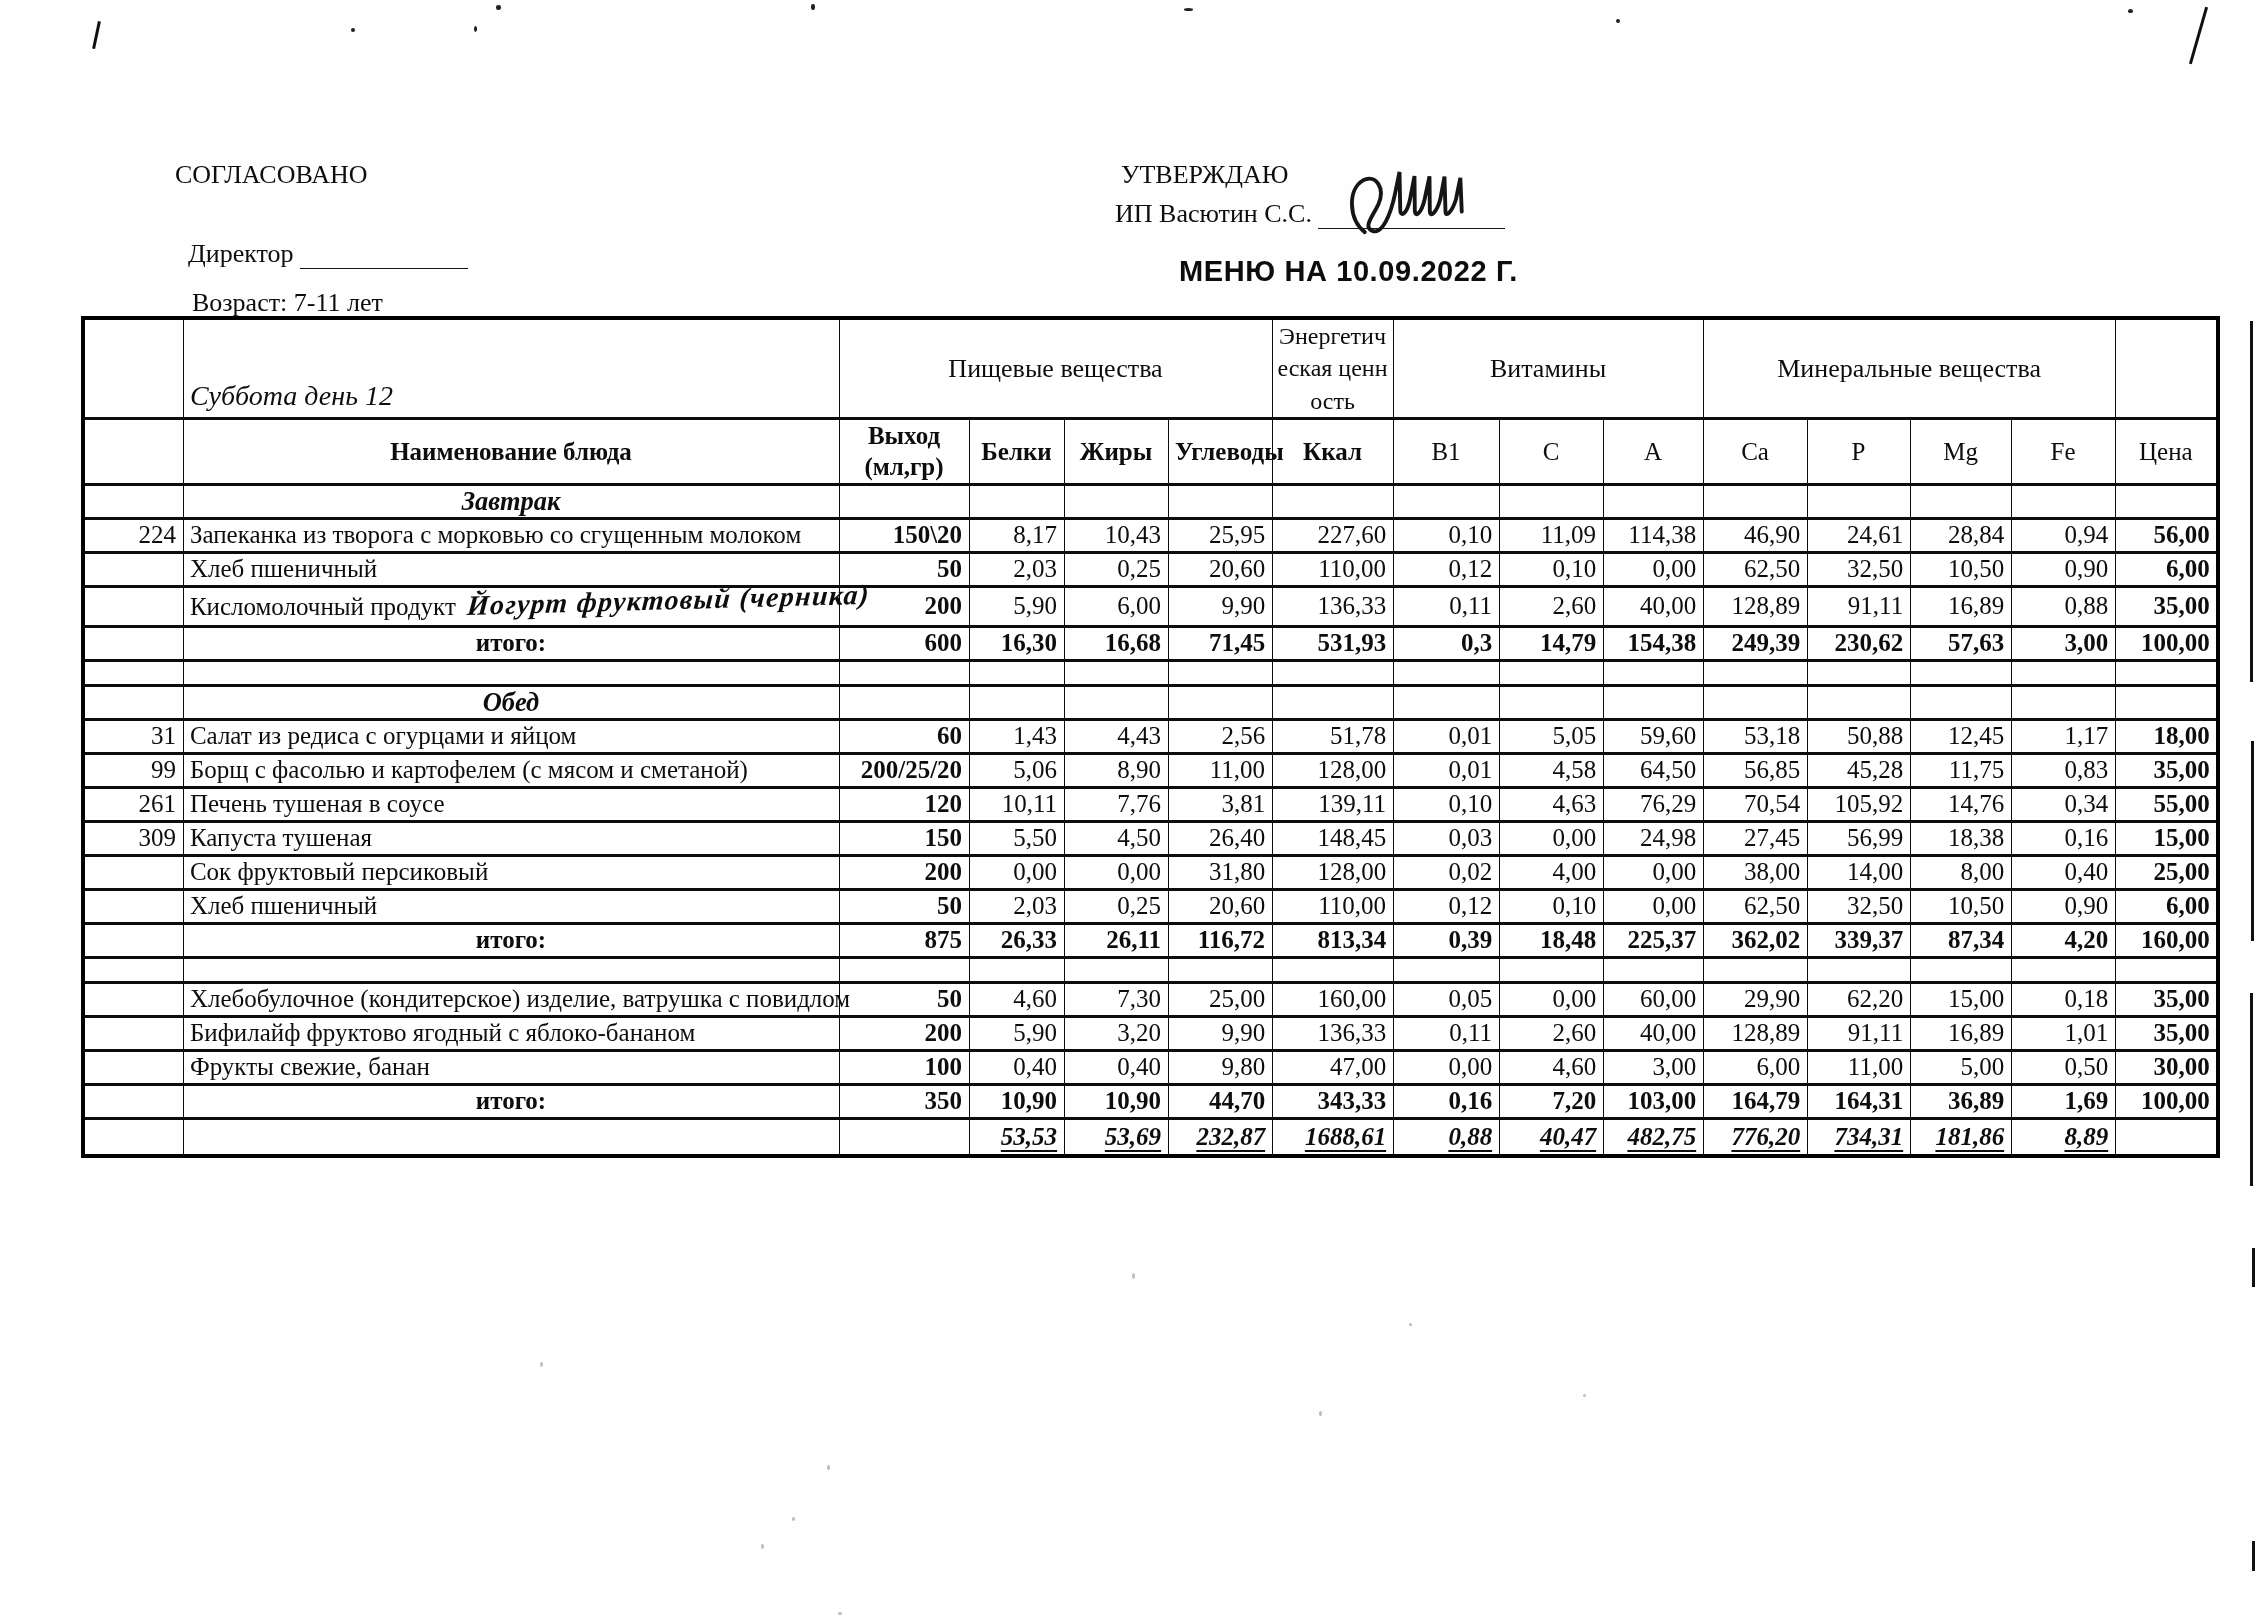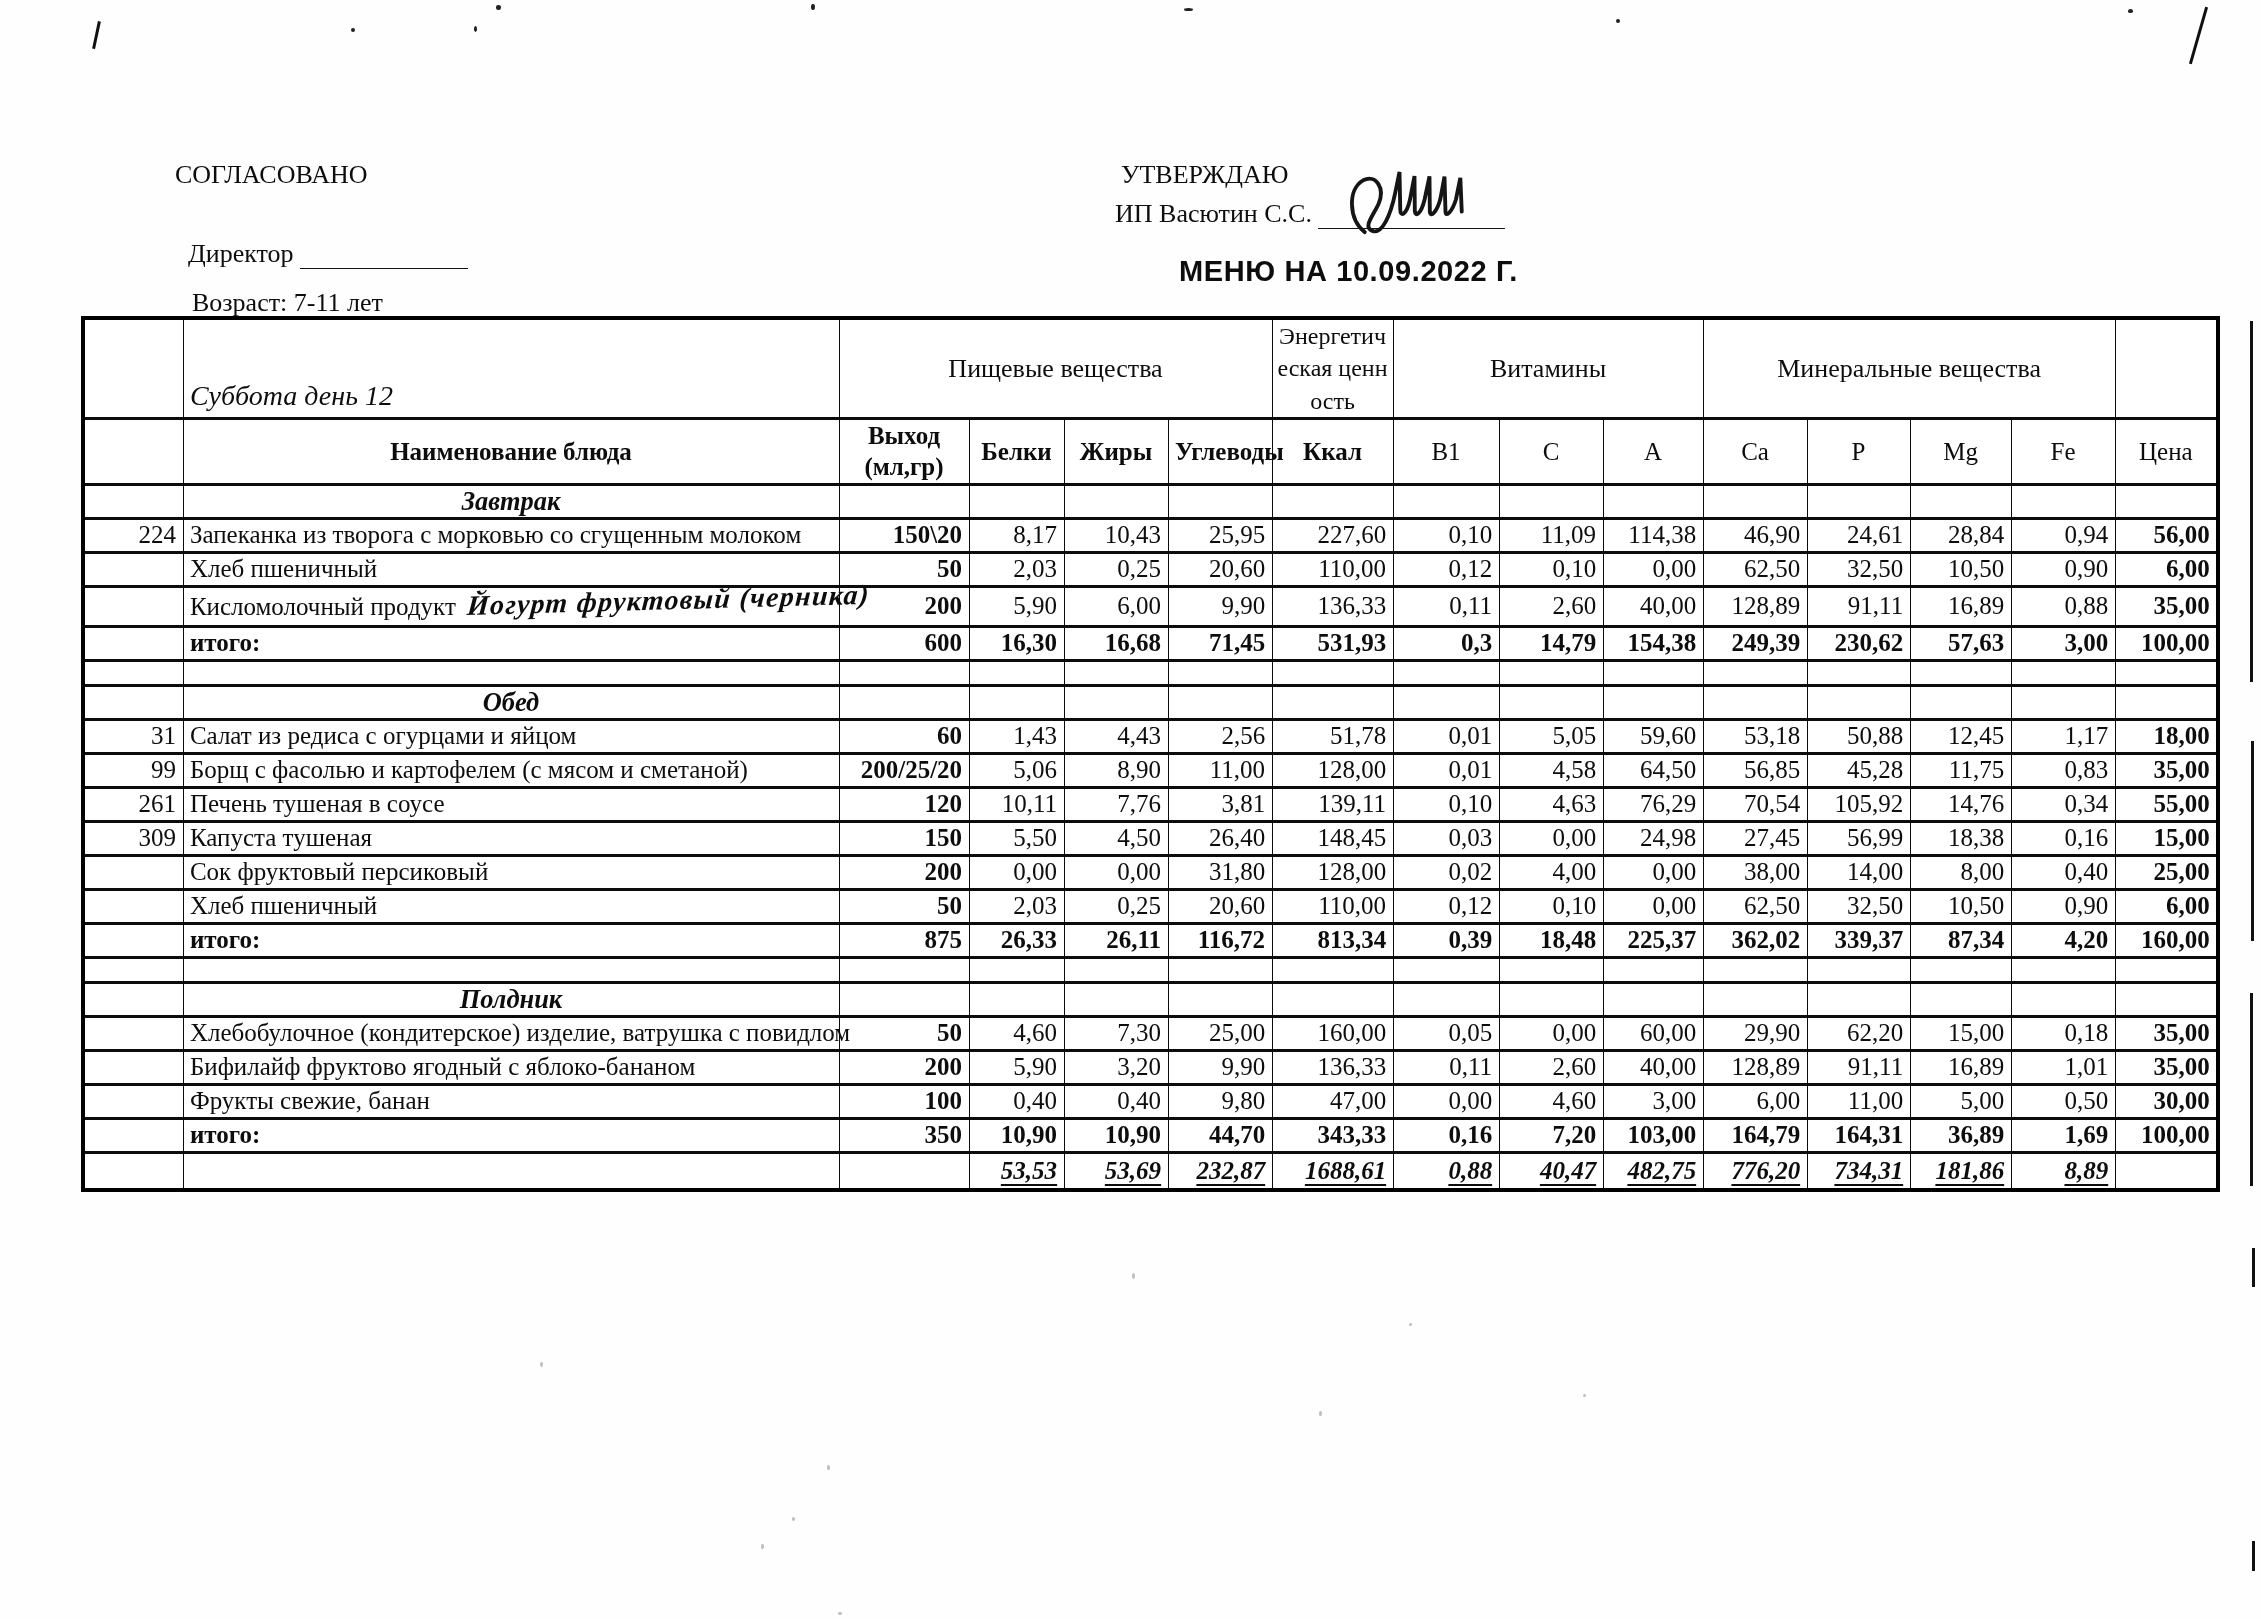--- a/index.html
+++ b/index.html
@@ -26,21 +26,21 @@
   tr.h2 td{height:59px;text-align:center;font-size:25px;border-bottom-width:3.9px;white-space:normal;line-height:1.25;}
   tr.h2 td.b, .b{font-weight:bold;}
   td.c-num{text-align:right;padding-right:5.2px;}
   td.c-name{text-align:left;font-size:24.5px;padding-left:7.7px;}
   td.c-out,td.c-val,td.c-price{text-align:right;padding-right:7.7px;}
   tr.r-title td{height:31px;margin-top:42px;}
   tr.r-title td.c-name{text-align:center;font-weight:bold;font-style:italic;font-size:26.4px;}
   tr.r-item td{height:31px;}
   tr.r-item-tall td{height:37px;}
   tr.r-total td{height:31px;font-weight:bold;}
-  tr.r-total td.c-name{font-size:25px;}
+  tr.r-total td.c-name{text-align:center;font-size:25px;}
   tr.r-spacer td{height:22px;}
   tr.r-grand td{height:34px;}
   tr.r-grand td.c-val{font-weight:bold;font-style:italic;text-decoration:underline;
                       text-decoration-thickness:1.9px;text-underline-offset:5.2px;}
   .hand{display:inline-block;margin-left:10.3px;font-style:italic;font-weight:600;
         font-size:28px;letter-spacing:1.3px;transform:rotate(-1.6deg) skewX(-6deg);
         transform-origin:left bottom;}
 
   
   .artifact{position:absolute;background:#101010;}
@@ -367,37 +367,20 @@
           <td class="c-val"></td>
           <td class="c-val"></td>
           <td class="c-val"></td>
           <td class="c-val"></td>
           <td class="c-val"></td>
           <td class="c-val"></td>
           <td class="c-val"></td>
           <td class="c-val"></td>
           <td class="c-price"></td>
         </tr>
-        <tr class="r-title">
-          <td class="c-num"></td>
-          <td class="c-name">Полдник</td>
-          <td class="c-out"></td>
-          <td class="c-val"></td>
-          <td class="c-val"></td>
-          <td class="c-val"></td>
-          <td class="c-val"></td>
-          <td class="c-val"></td>
-          <td class="c-val"></td>
-          <td class="c-val"></td>
-          <td class="c-val"></td>
-          <td class="c-val"></td>
-          <td class="c-val"></td>
-          <td class="c-val"></td>
-          <td class="c-price"></td>
-        </tr>
         <tr class="r-item">
           <td class="c-num"></td>
           <td class="c-name"><span>Хлебобулочное (кондитерское) изделие, ватрушка с повидлом</span></td>
           <td class="c-out b">50</td>
           <td class="c-val">4,60</td>
           <td class="c-val">7,30</td>
           <td class="c-val">25,00</td>
           <td class="c-val">160,00</td>
           <td class="c-val">0,05</td>
           <td class="c-val">0,00</td>

